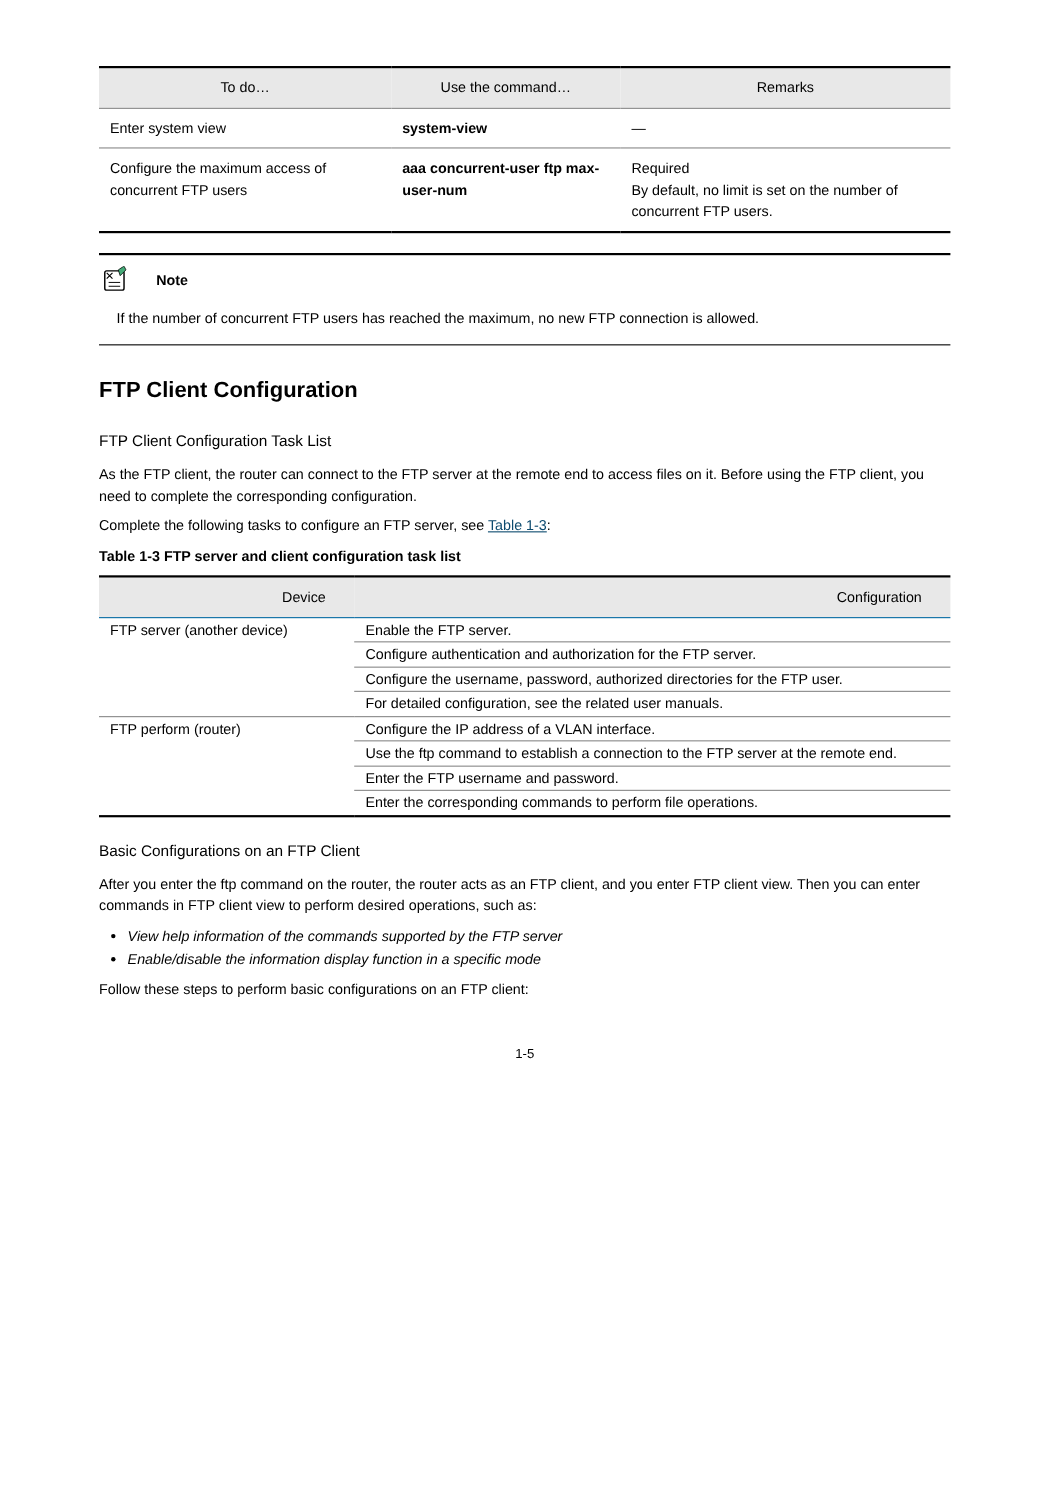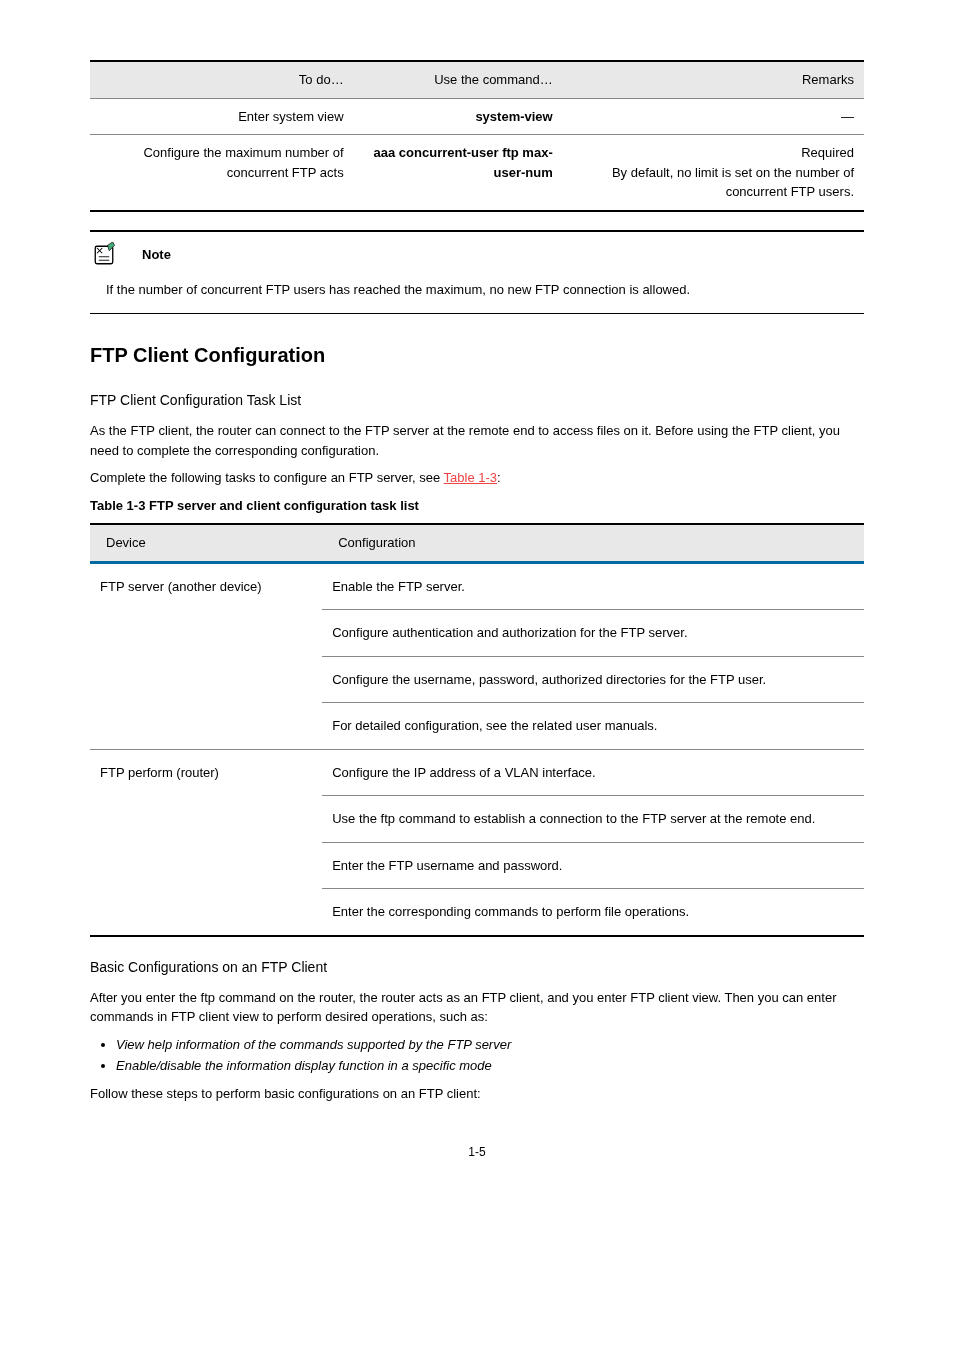--- a/index.html
+++ b/index.html
@@ -13,61 +13,60 @@
     line-height: 1.5;
   }
   .tbl {
     width: 100%;
     border-collapse: collapse;
     margin-bottom: 18px;
   }
   .tbl th {
     background: #e8e8e8;
     font-weight: normal;
-    text-align: right;
+    text-align: center;
     padding: 8px 10px;
     border-top: 2px solid #000;
     border-bottom: 1px solid #888;
     font-size: 13px;
   }
   .tbl td {
     padding: 8px 10px;
     border-bottom: 1px solid #888;
     vertical-align: top;
     font-size: 13px;
-    text-align: right;
   }
   .tbl tr:last-child td {
     border-bottom: 2px solid #000;
   }
   .hr-thick { border: none; border-top: 2px solid #000; margin: 14px 0 10px 0; }
   .hr-thin { border: none; border-top: 1px solid #000; margin: 14px 0 16px 0; }
   .note-row { display: flex; align-items: center; gap: 24px; margin: 8px 0 12px 0; }
   .note-label { font-weight: bold; font-size: 13px; }
   .note-text { margin: 8px 0 12px 16px; }
   h2.sec { font-size: 20px; font-weight: bold; margin: 26px 0 10px 0; }
   h3.sub { font-size: 14px; font-weight: normal; margin: 20px 0 10px 0; }
   p.body { margin: 8px 0; }
-  a.link { color: #ef4444; }
+  a.link { color: #0c4a6e; }
   .caption { font-weight: bold; margin: 6px 0 8px 0; font-size: 13px; }
   .tbl2 {
     width: 100%;
     border-collapse: collapse;
     margin-bottom: 16px;
   }
   .tbl2 th {
     background: #e8e8e8;
     font-weight: normal;
-    text-align: left;
-    padding: 8px 16px;
+    text-align: right;
+    padding: 8px 26px;
     border-top: 2px solid #000;
-    border-bottom: 3px solid #0369a1;
+    border-bottom: 1px solid #0369a1;
   }
   .tbl2 td {
-    padding: 13px 10px;
+    padding: 1px 10px;
     border-bottom: 1px solid #888;
     vertical-align: top;
   }
   .tbl2 tr.lastrow td { border-bottom: 2px solid #000; }
   ul.bullets { list-style: disc; margin: 8px 0 8px 26px; }
   ul.bullets li { margin: 2px 0; font-style: italic; }
   .pagenum { text-align: center; margin-top: 40px; font-size: 12px; }
   .note-icon { width: 28px; height: 26px; }
 </style>
 </head>
@@ -81,21 +80,21 @@
       <th>Remarks</th>
     </tr>
   </thead>
   <tbody>
     <tr>
       <td>Enter system view</td>
       <td><b>system-view</b></td>
       <td>—</td>
     </tr>
     <tr>
-      <td>Configure the maximum number of concurrent FTP acts</td>
+      <td>Configure the maximum access of concurrent FTP users</td>
       <td><b>aaa concurrent-user ftp max-user-num</b></td>
       <td style="white-space: pre-line;">Required
 By default, no limit is set on the number of concurrent FTP users.</td>
     </tr>
   </tbody>
 </table>
 
 <hr class="hr-thick">
 
 <div class="note-row">

